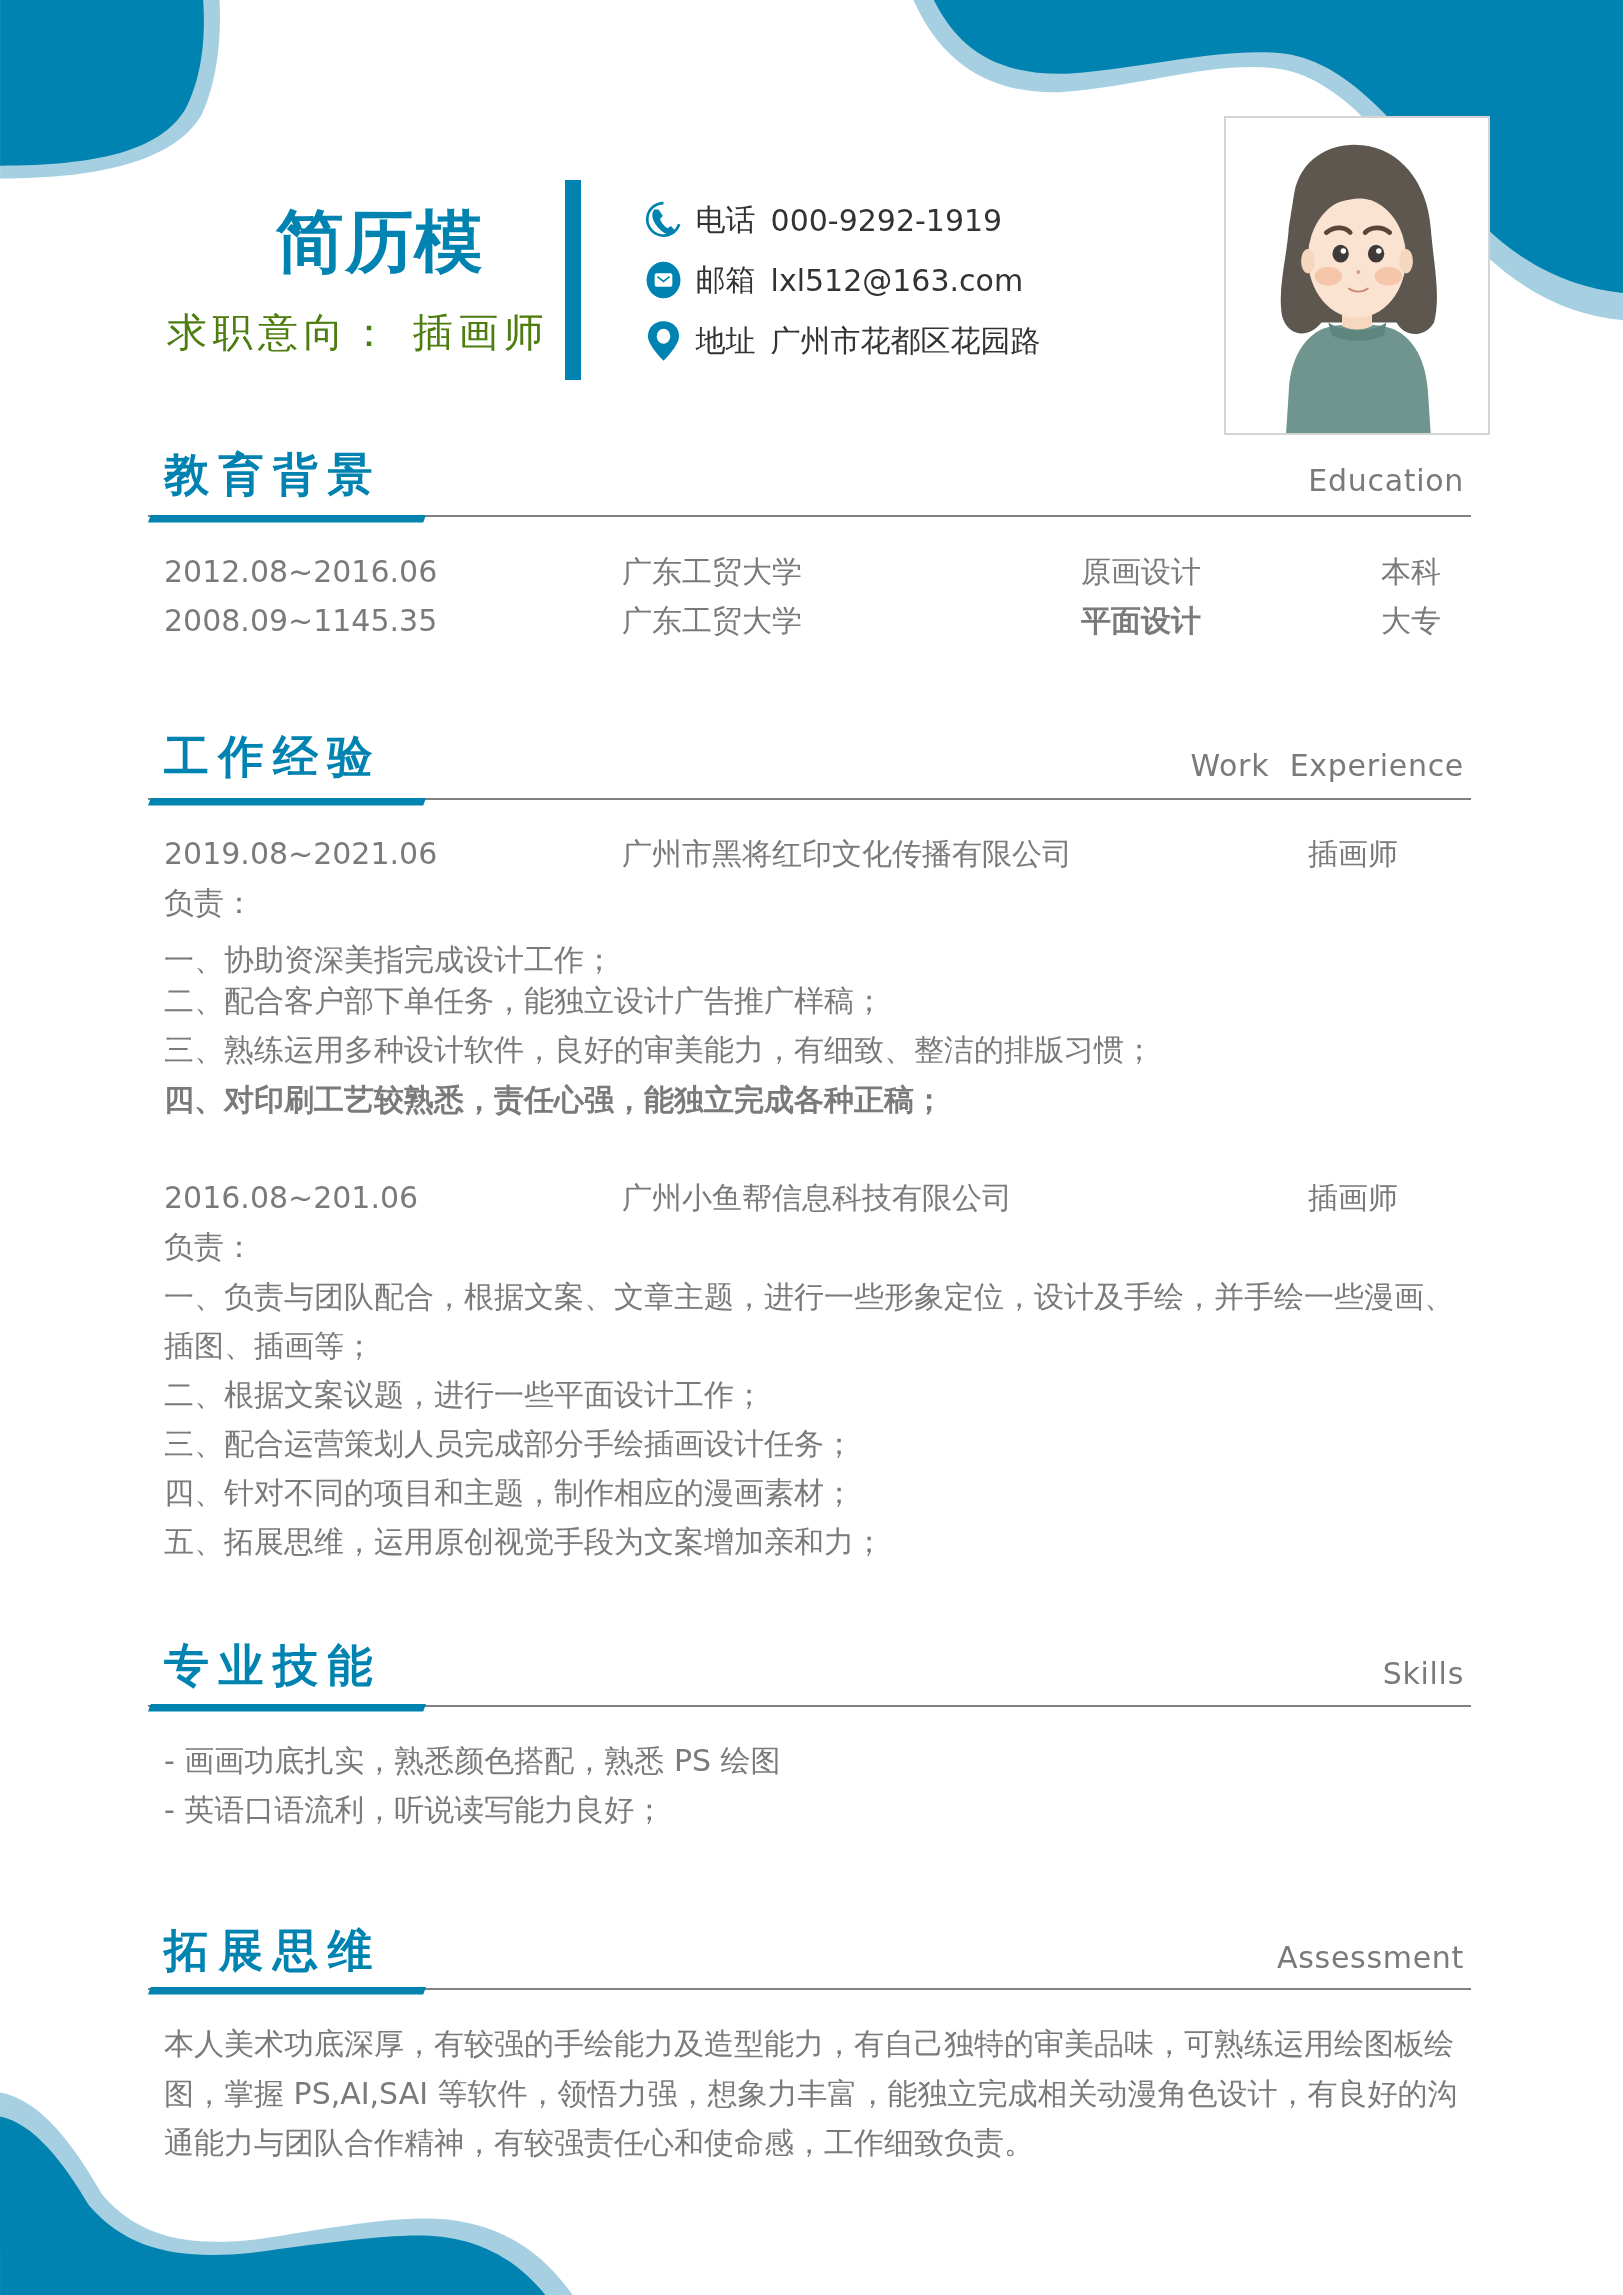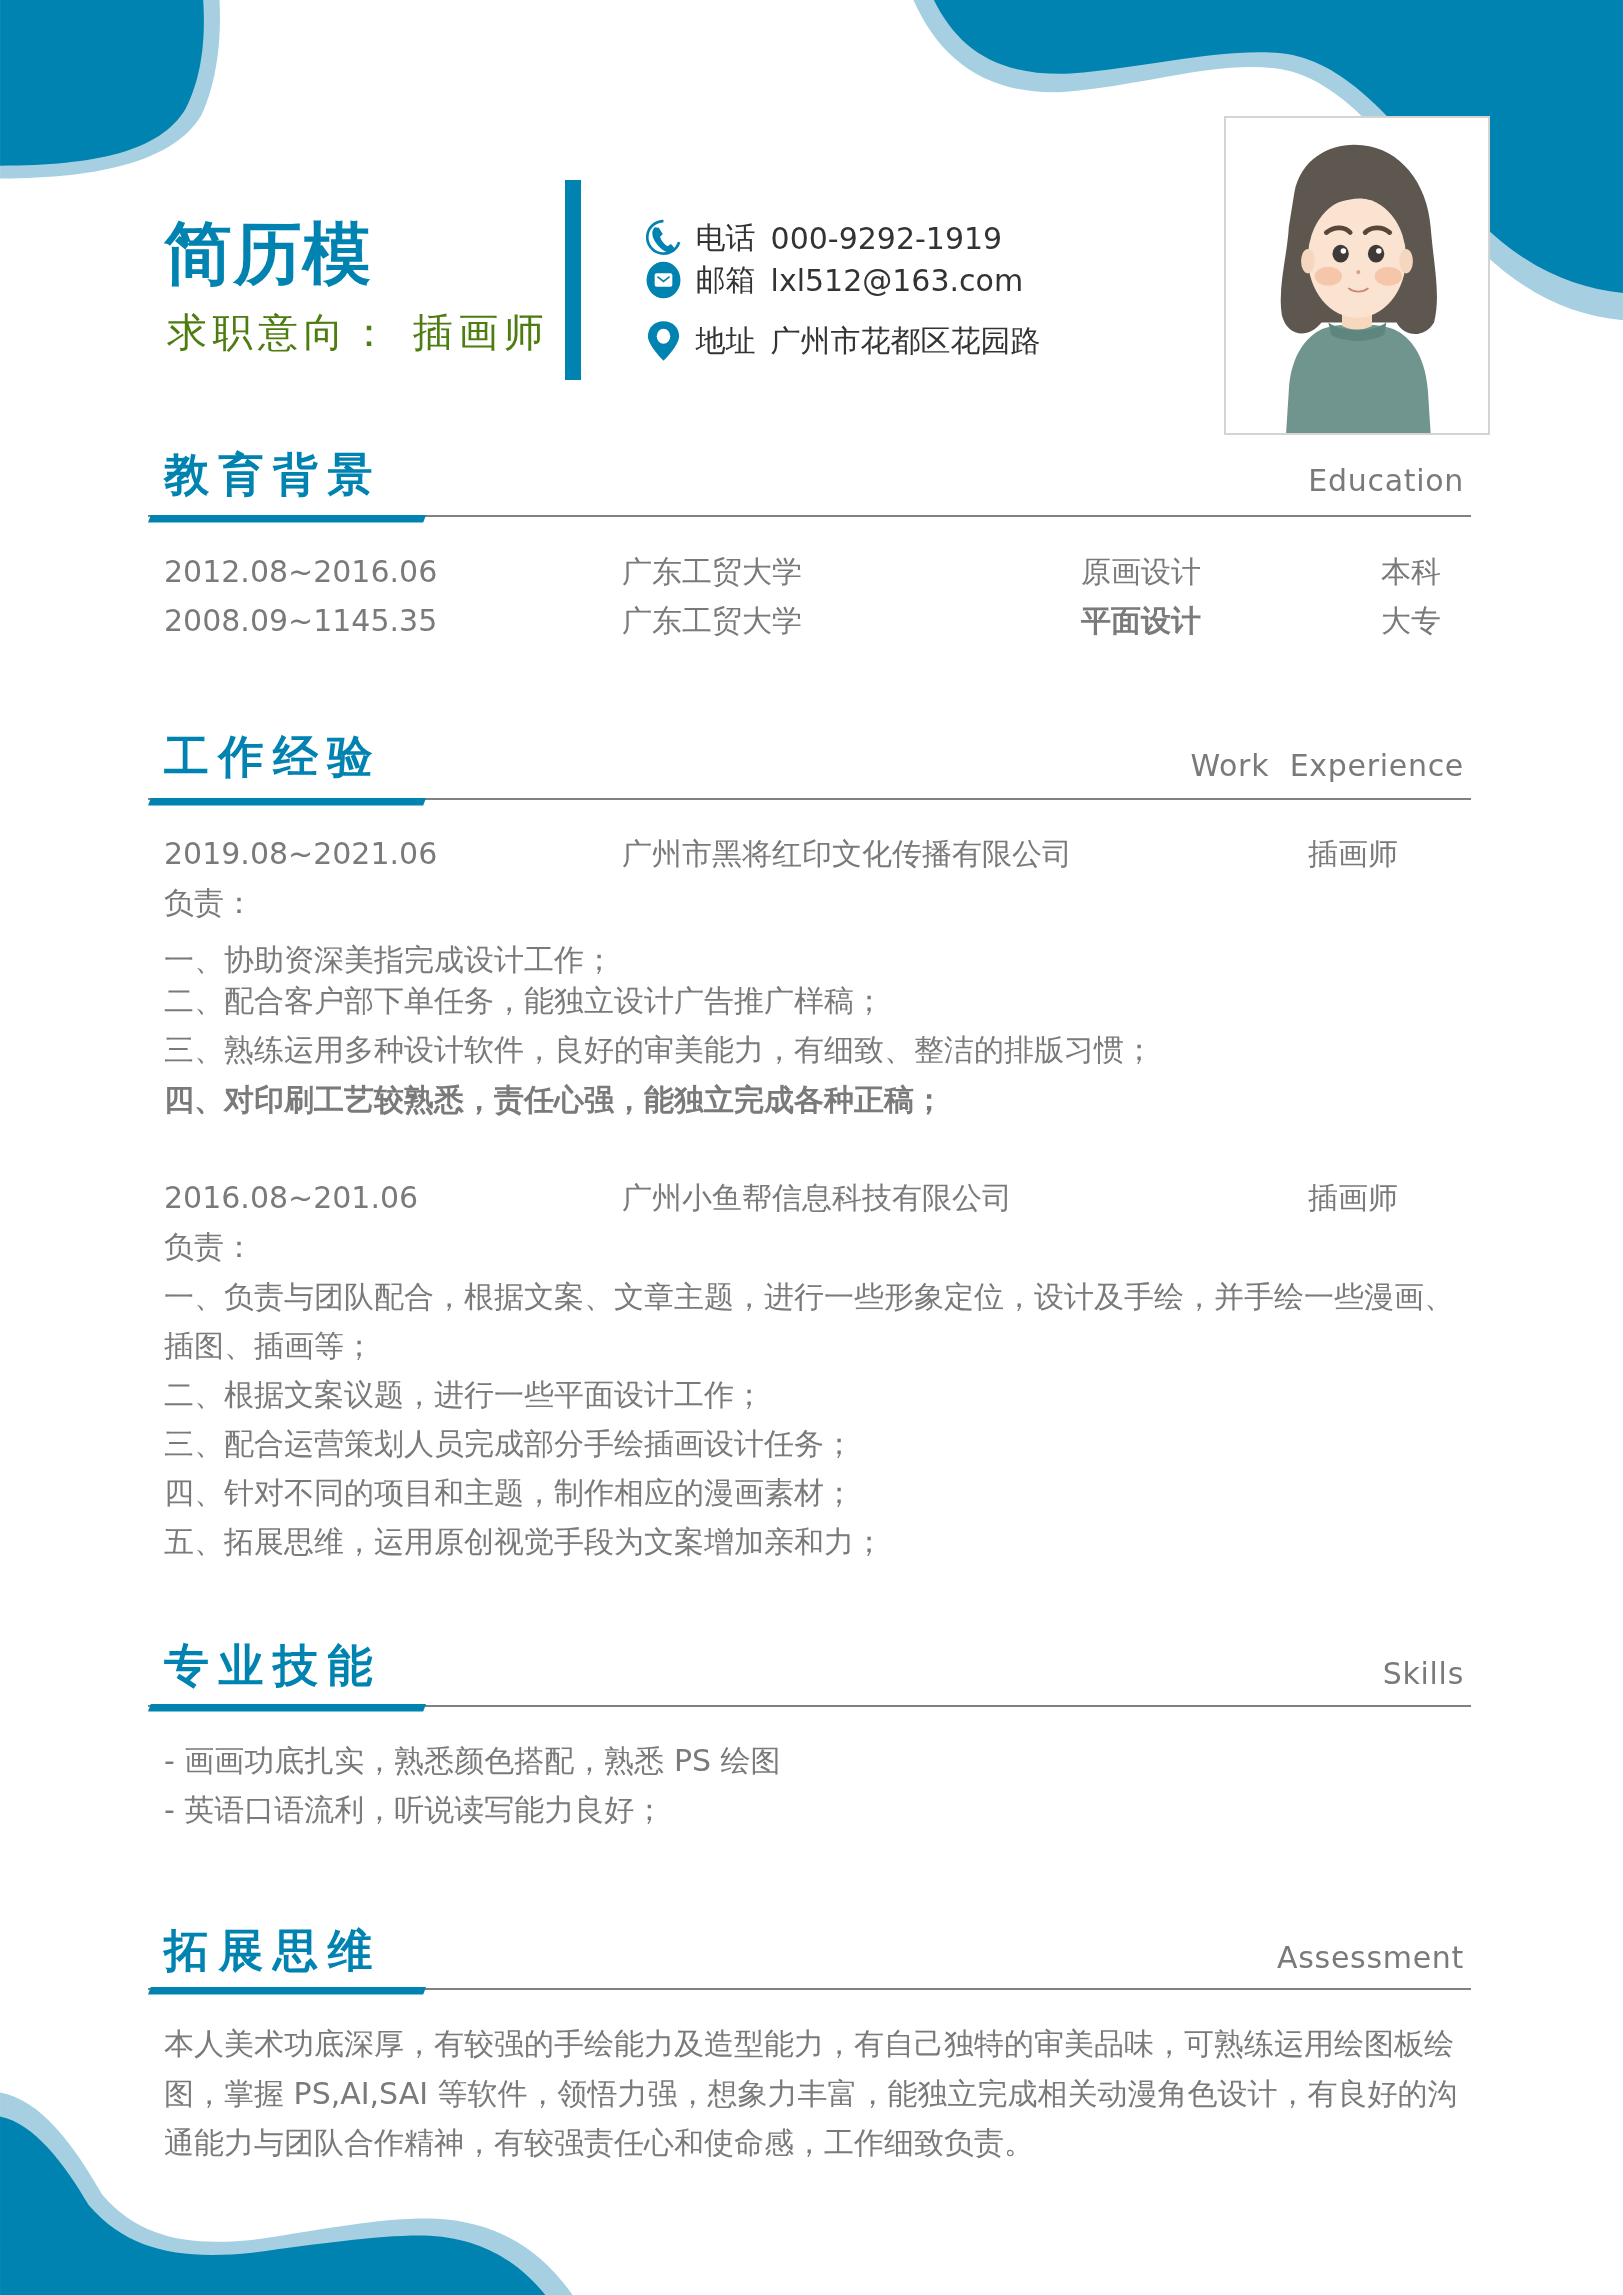--- a/index.html
+++ b/index.html
@@ -5,22 +5,22 @@
   html, body { margin: 0; padding: 0; }
   body {
     width: 1623px; height: 2295px; position: relative; overflow: hidden;
     background: #ffffff;
     font-family: "DejaVu Sans", "Liberation Sans", sans-serif;
     color: #7a7a7a;
   }
   .deco { position: absolute; left: 0; top: 0; width: 1623px; height: 2295px; pointer-events: none; }
 
   .name-title {
-    position: absolute; left: 164px; top: 201px; width: 320px; text-align: left;
-    font-size: 68px; font-weight: bold; color: #0083b0; letter-spacing: 1.4px; line-height: 82px; margin-top: 12px;
+    position: absolute; left: 164px; top: 201px; width: 320px; text-align: right;
+    font-size: 68px; font-weight: bold; color: #0083b0; letter-spacing: 1.4px; line-height: 82px;
   }
   .job-intent {
     position: absolute; left: 167px; top: 310px; font-size: 40px; color: #4d7c0f;
     letter-spacing: 5.5px; line-height: 44px; white-space: nowrap;
   }
   .vbar { position: absolute; left: 565px; top: 180px; width: 15.7px; height: 200px; background: #0083b0; }
 
   .contact-row { position: absolute; left: 644px; height: 44px; display: flex; align-items: center; white-space: nowrap; }
   .contact-row .icon { width: 38px; height: 41px; display: flex; align-items: center; justify-content: center; margin-right: 13.6px; }
   .contact-row .label { font-size: 30px; color: #333; margin-right: 15px; }
@@ -59,21 +59,21 @@
   <path d="M1370 0 C1405 70 1460 112 1570 108 C1690 98 1790 70 1880 78 C1970 88 2040 170 2120 270 C2210 380 2290 420 2381 430 V0 Z" fill="#0083b0"></path>
 
   <path d="M0 3070 C60 3080 110 3150 150 3220 C210 3290 290 3295 380 3285 C480 3270 560 3253 640 3255 C740 3260 800 3310 840 3367 H0 Z" fill="#a6d0e1"></path>
   <path d="M0 3105 C50 3115 95 3175 130 3235 C190 3305 270 3315 370 3305 C470 3292 560 3278 630 3280 C720 3285 770 3330 800 3367 H0 Z" fill="#0083b0"></path>
 </svg>
 
 <div class="name-title">简历模</div>
 <div class="job-intent">求职意向： 插画师</div>
 <div class="vbar"></div>
 
-<div class="contact-row" style="top:198px;margin-top:18px;">
+<div class="contact-row" style="top:198px;">
   <span class="icon">
     <svg width="37" height="38" viewBox="0 0 54 56">
       <path d="M27 3 A24 24 0 1 0 50 34" fill="none" stroke="#0083b0" stroke-width="4"></path>
       <path d="M14 12 c-6 6 -4 16 4 26 c8 10 18 14 24 10 l3 -3 l-7 -8 l-5 3 c-4 -2 -10 -9 -11 -14 l4 -4 l-6 -9 Z" fill="#0083b0"></path>
     </svg>
   </span>
   <span class="label">电话</span>
   <span class="value">000-9292-1919</span>
 </div>
 

